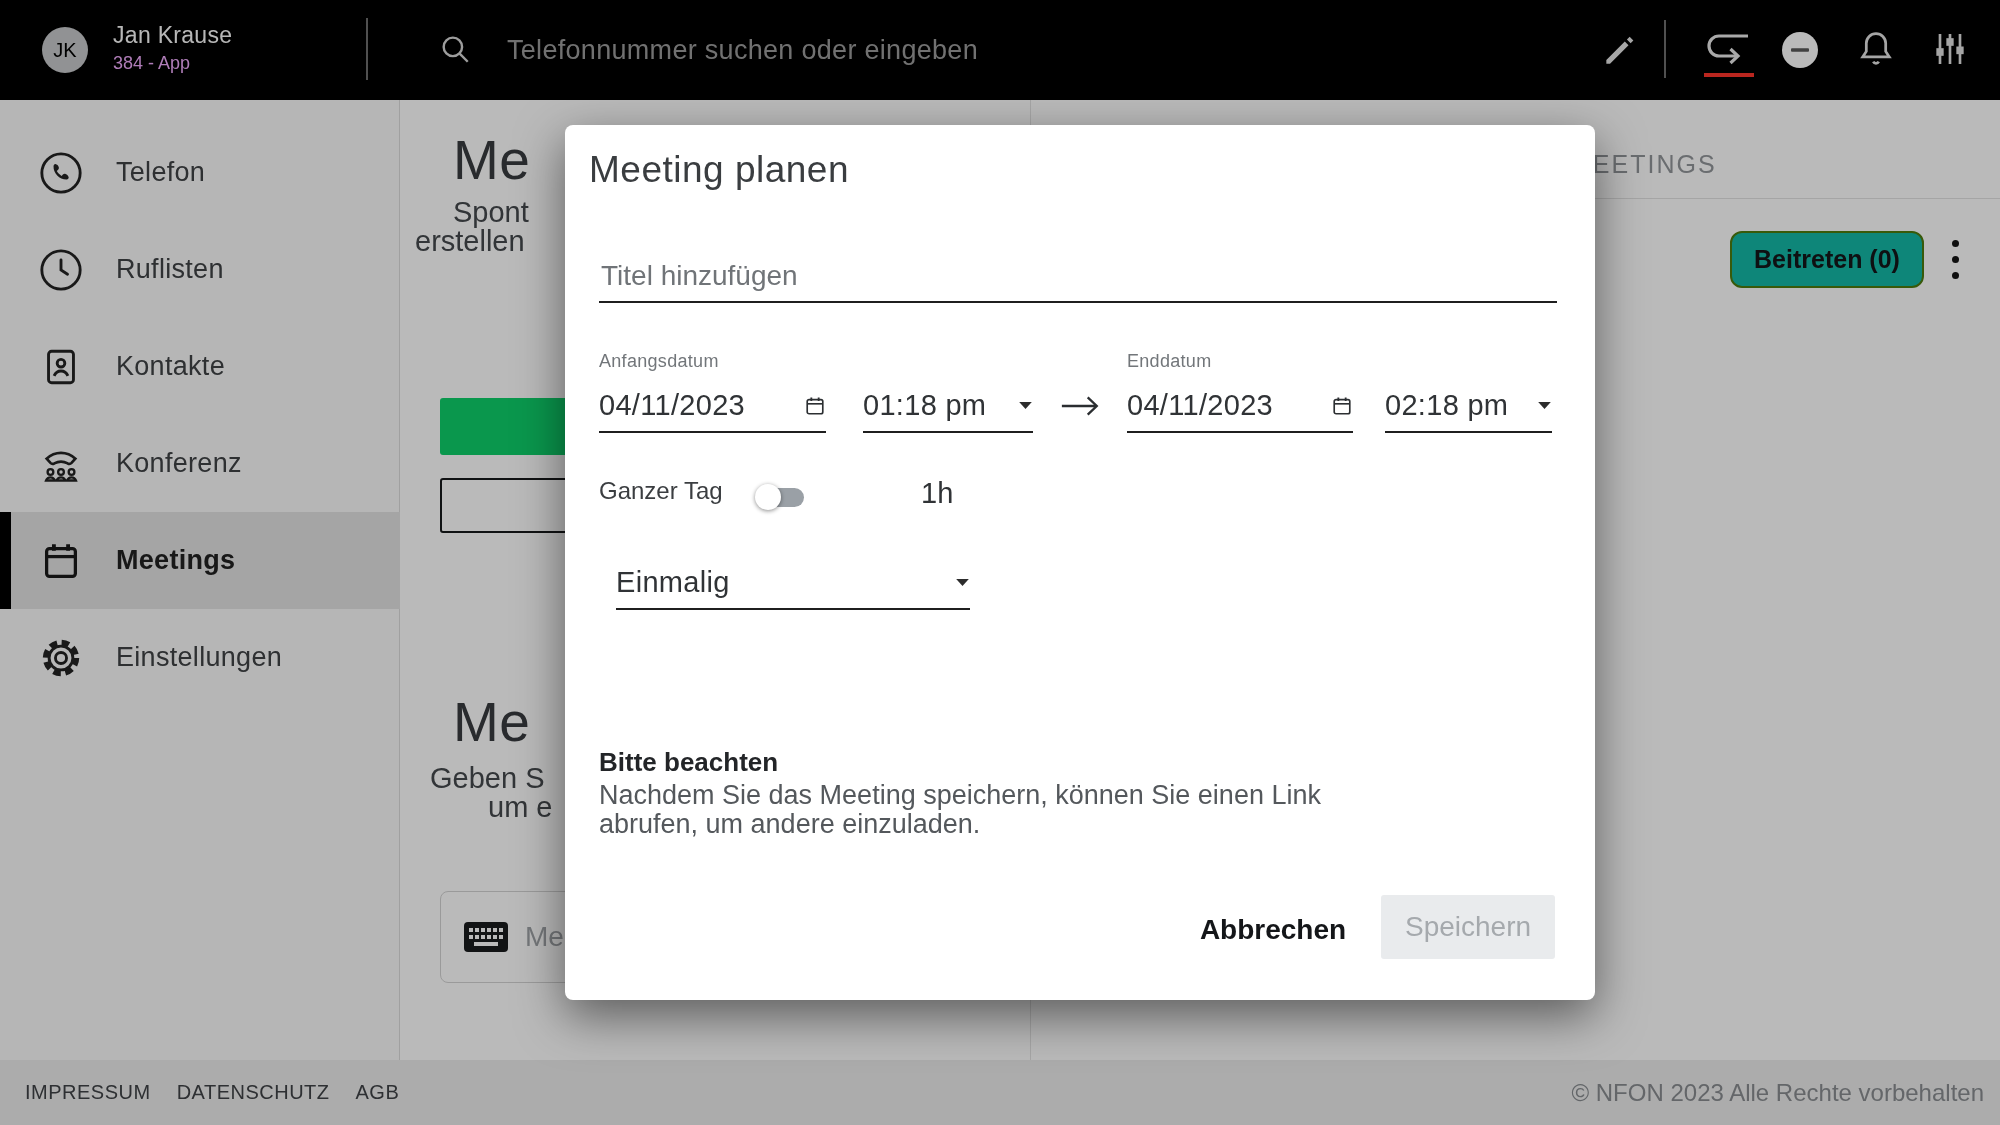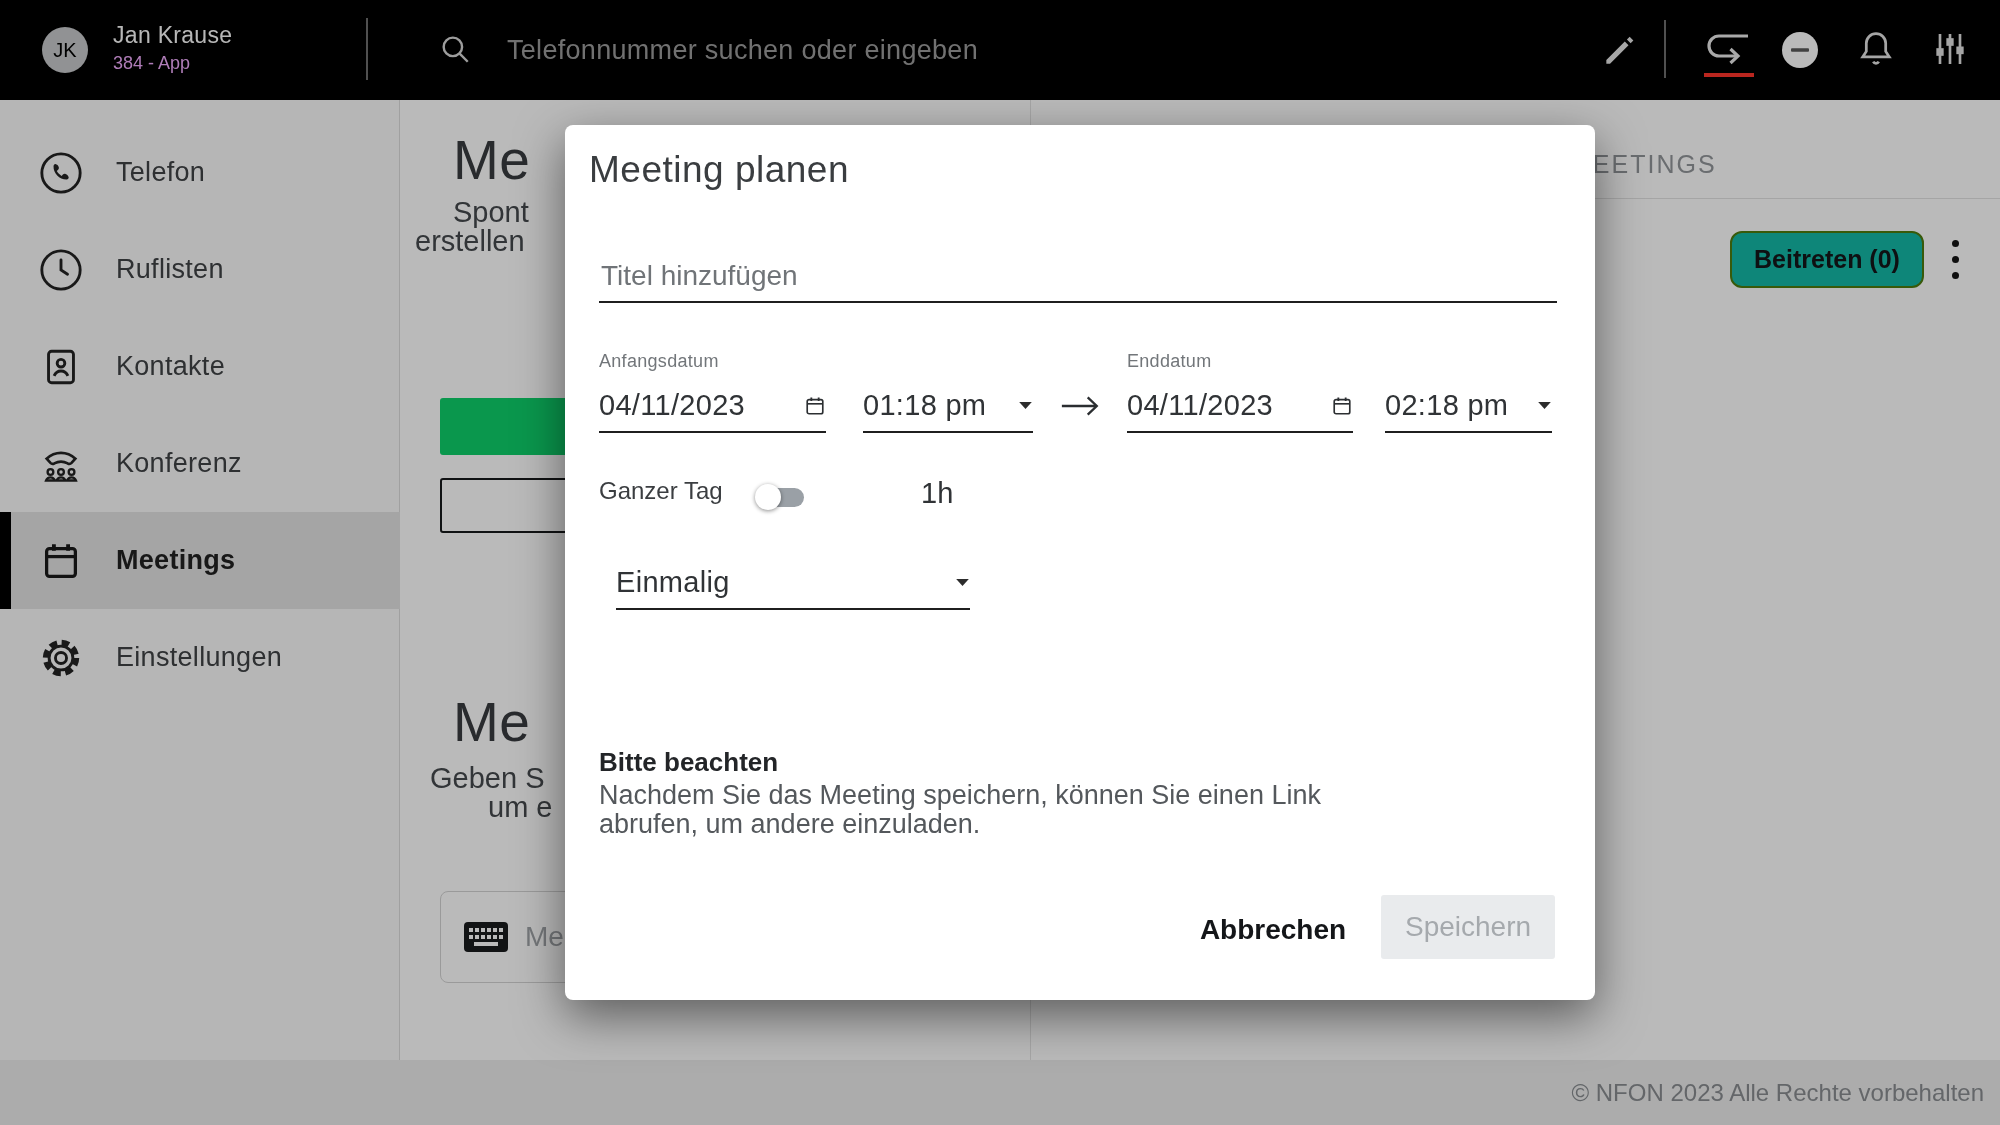--- a/index.html
+++ b/index.html
@@ -260,20 +260,25 @@
   <div class="panel-header">MEETINGS</div>
   <div class="panel-hr"></div>
   <button class="join-btn">Beitreten (0)</button>
   <div class="kebab">
       <i></i>
       <i></i>
       <i></i>
     </div>
 
   <footer class="footer">
+    <div class="footer-links">
+      <a>IMPRESSUM</a>
+      <a>DATENSCHUTZ</a>
+      <a>AGB</a>
+    </div>
     <div class="copyright">© NFON 2023 Alle Rechte vorbehalten</div>
   </footer>
 
   <div class="overlay"></div>
 
   <div class="modal">
     <div class="m-title">Meeting planen</div>
 
     <input class="m-title-input" type="text" placeholder="Titel hinzufügen" style="">
 

